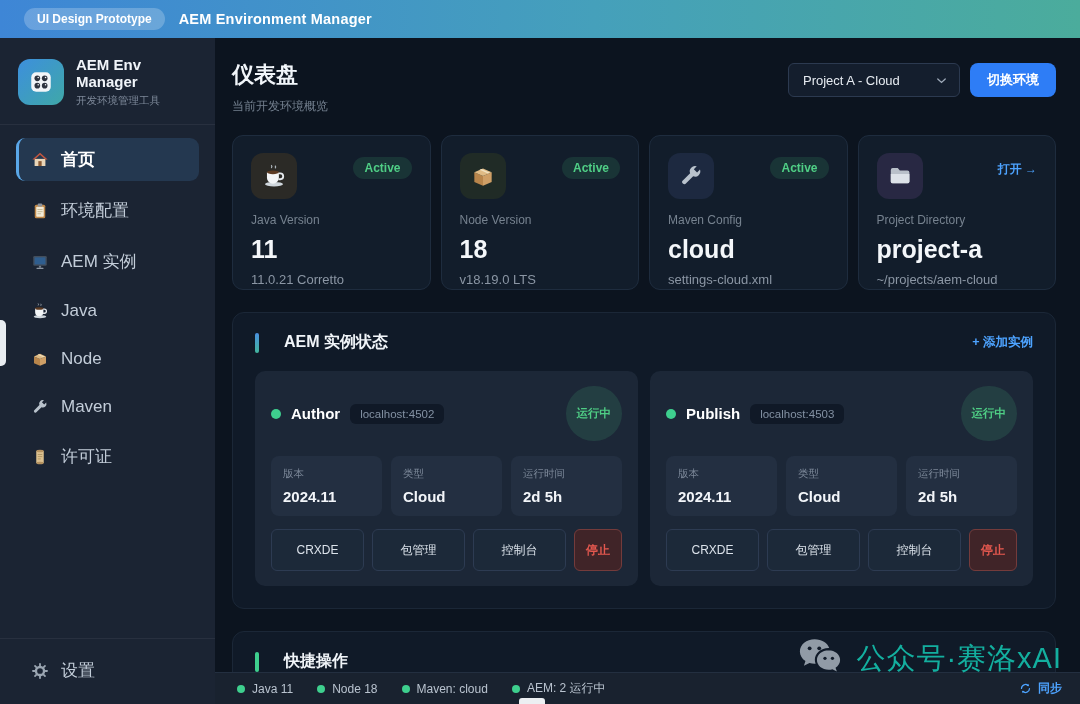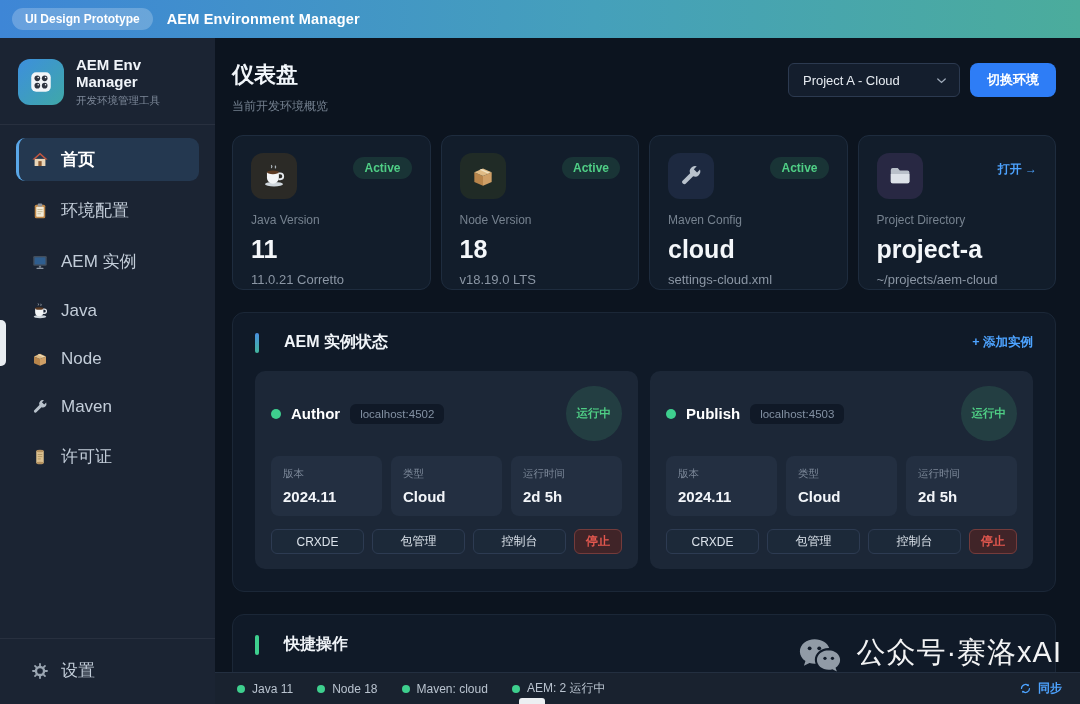--- a/index.html
+++ b/index.html
@@ -6,21 +6,21 @@
   html,body { margin:0; padding:0; }
   body {
     width:1080px; height:704px; overflow:hidden; position:relative;
     background:#0c141f; color:#e8edf3;
     font-family:"Liberation Sans","DejaVu Sans",sans-serif;
   }
   svg { display:block; }
 
   
   .topbar {
-    height:38px; display:flex; align-items:center; gap:14px; padding:0 12px;
+    height:38px; display:flex; align-items:center; gap:14px; padding:0 24px;
     background:linear-gradient(90deg,#3e86d6 0%,#45a0bb 55%,#4bac9c 100%);
   }
   .tb-badge { background:rgba(255,255,255,.22); color:#fff; font-size:12px; font-weight:bold;
     padding:4px 13px; border-radius:999px; }
   .tb-title { color:#fff; font-weight:bold; font-size:14.5px; letter-spacing:.2px; }
   .tb-right { margin-left:auto; display:flex; align-items:center; gap:12px; }
   .tb-hint { color:rgba(255,255,255,.95); font-size:12px; }
   .tb-version { background:rgba(255,255,255,.22); color:#fff; font-size:11.5px; font-weight:bold;
     padding:3px 11px; border-radius:999px; }
 
@@ -89,41 +89,41 @@
   .dot { width:10px; height:10px; border-radius:50%; background:#3ecf8e; flex:none; }
   .inst-name { font-size:15px; font-weight:bold; color:#fff; }
   .host-pill { background:#101927; color:#8391a3; font-size:11.5px; padding:4px 10px; border-radius:6px; }
   .run-badge { margin-left:auto; color:#4fce85; background:rgba(79,206,133,.14); font-size:11.5px;
     font-weight:bold; padding:20px 11px; border-radius:999px; }
   .inst-stats { display:grid; grid-template-columns:1fr 1fr 1fr; gap:9px; margin-bottom:13px; }
   .ibox { background:#232f41; border-radius:8px; padding:11px 12px; }
   .ibox-label { font-size:10.5px; color:#7a8697; margin-bottom:7px; }
   .ibox-value { font-size:15px; font-weight:bold; color:#f2f5f9; }
   .inst-btns { display:flex; gap:8px; }
-  .ibtn { flex:1; height:25px; background:#1c2939; border:1px solid #2d3b52; border-radius:6px;
+  .ibtn { flex:1; height:42px; background:#1c2939; border:1px solid #2d3b52; border-radius:6px;
     color:#dbe2ea; font-size:12px; cursor:pointer; font-family:inherit;
     display:flex; align-items:center; justify-content:center; }
   .ibtn-stop { flex:0 0 48px; background:#402428; border-color:#743b3b; color:#e4584f; font-weight:bold; }
 
   
   .qa-btns { display:flex; gap:12px; }
   .qa-btn { display:flex; align-items:center; gap:9px; background:#1f2b3c; border:1px solid #2b3a50;
     border-radius:9px; padding:12px 17px; font-size:13px; color:#e3e9f0; cursor:pointer; font-family:inherit; }
   .qa-icon { width:17px; height:17px; }
 
   
   .statusbar { height:32px; background:#19222f; border-top:1px solid #232f40;
     display:flex; align-items:center; gap:24px; padding:0 18px 0 22px; font-size:12px; color:#b9c3cf; }
   .sb-item { display:flex; align-items:center; gap:7px; }
   .sb-dot { width:8px; height:8px; border-radius:50%; background:#3ecf8e; }
   .sb-sync { margin-left:auto; color:#4da3ff; font-weight:bold; display:flex; align-items:center; gap:6px; cursor:pointer; }
 
   
-  .watermark { position:absolute; right:18px; bottom:25px; z-index:40; display:flex; align-items:flex-start;
-    gap:13px; color:#ffffff; font-size:29px; letter-spacing:1px; opacity:.95; pointer-events:none; }
+  .watermark { position:absolute; right:18px; bottom:25px; z-index:40; display:flex; align-items:flex-end;
+    gap:13px; color:#14b8a6; font-size:29px; letter-spacing:1px; opacity:.95; pointer-events:none; }
   .edge-pill { position:absolute; left:-4px; top:320px; width:10px; height:46px; border-radius:6px;
     background:#e9edf1; z-index:60; }
   .home-indicator { position:absolute; left:519px; bottom:0; width:26px; height:6px;
     border-radius:3px 3px 0 0; background:#eceff2; z-index:60; }
 </style>
 </head>
 <body>
 
 <svg width="0" height="0" style="position:absolute">
   <symbol id="i-knobs" viewBox="0 0 24 24">

